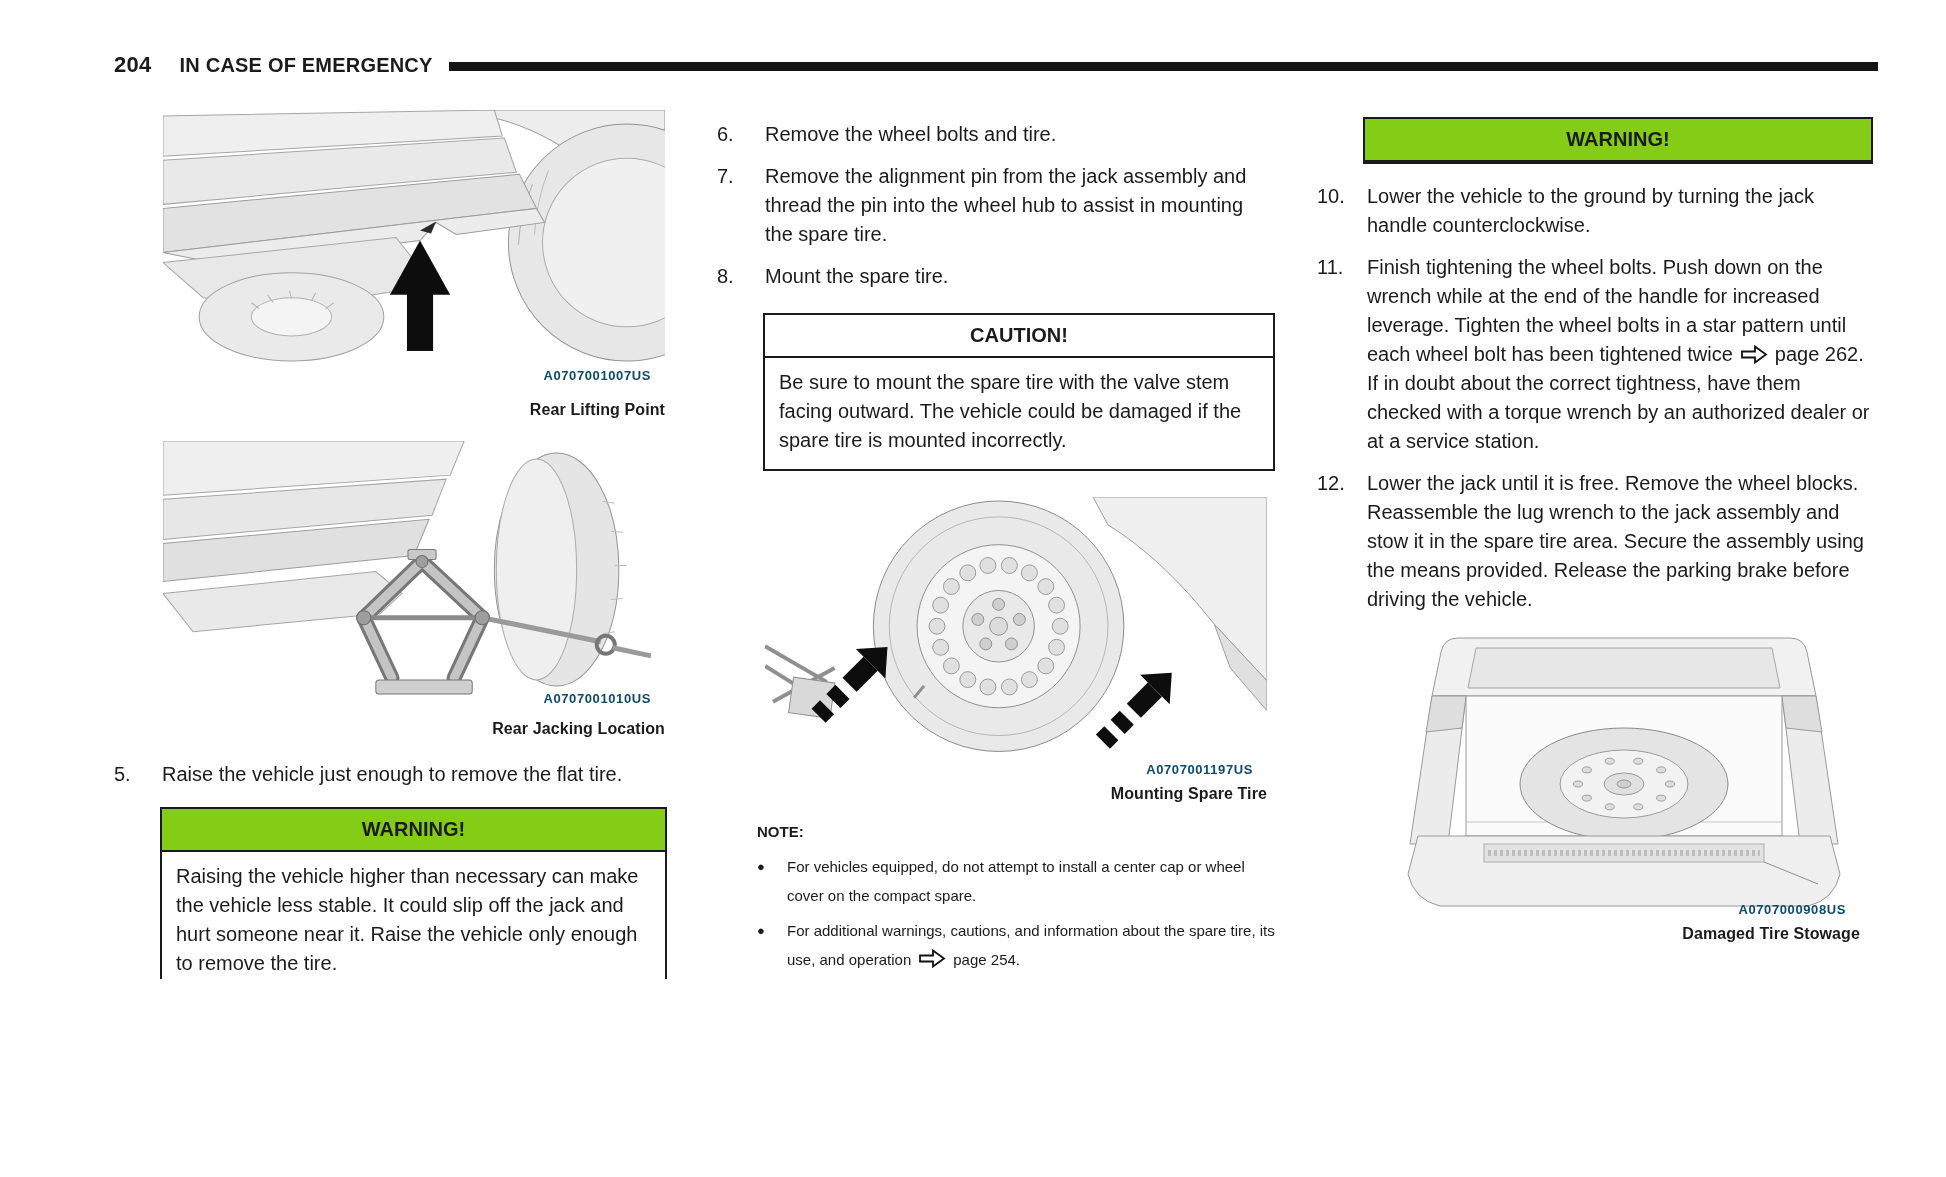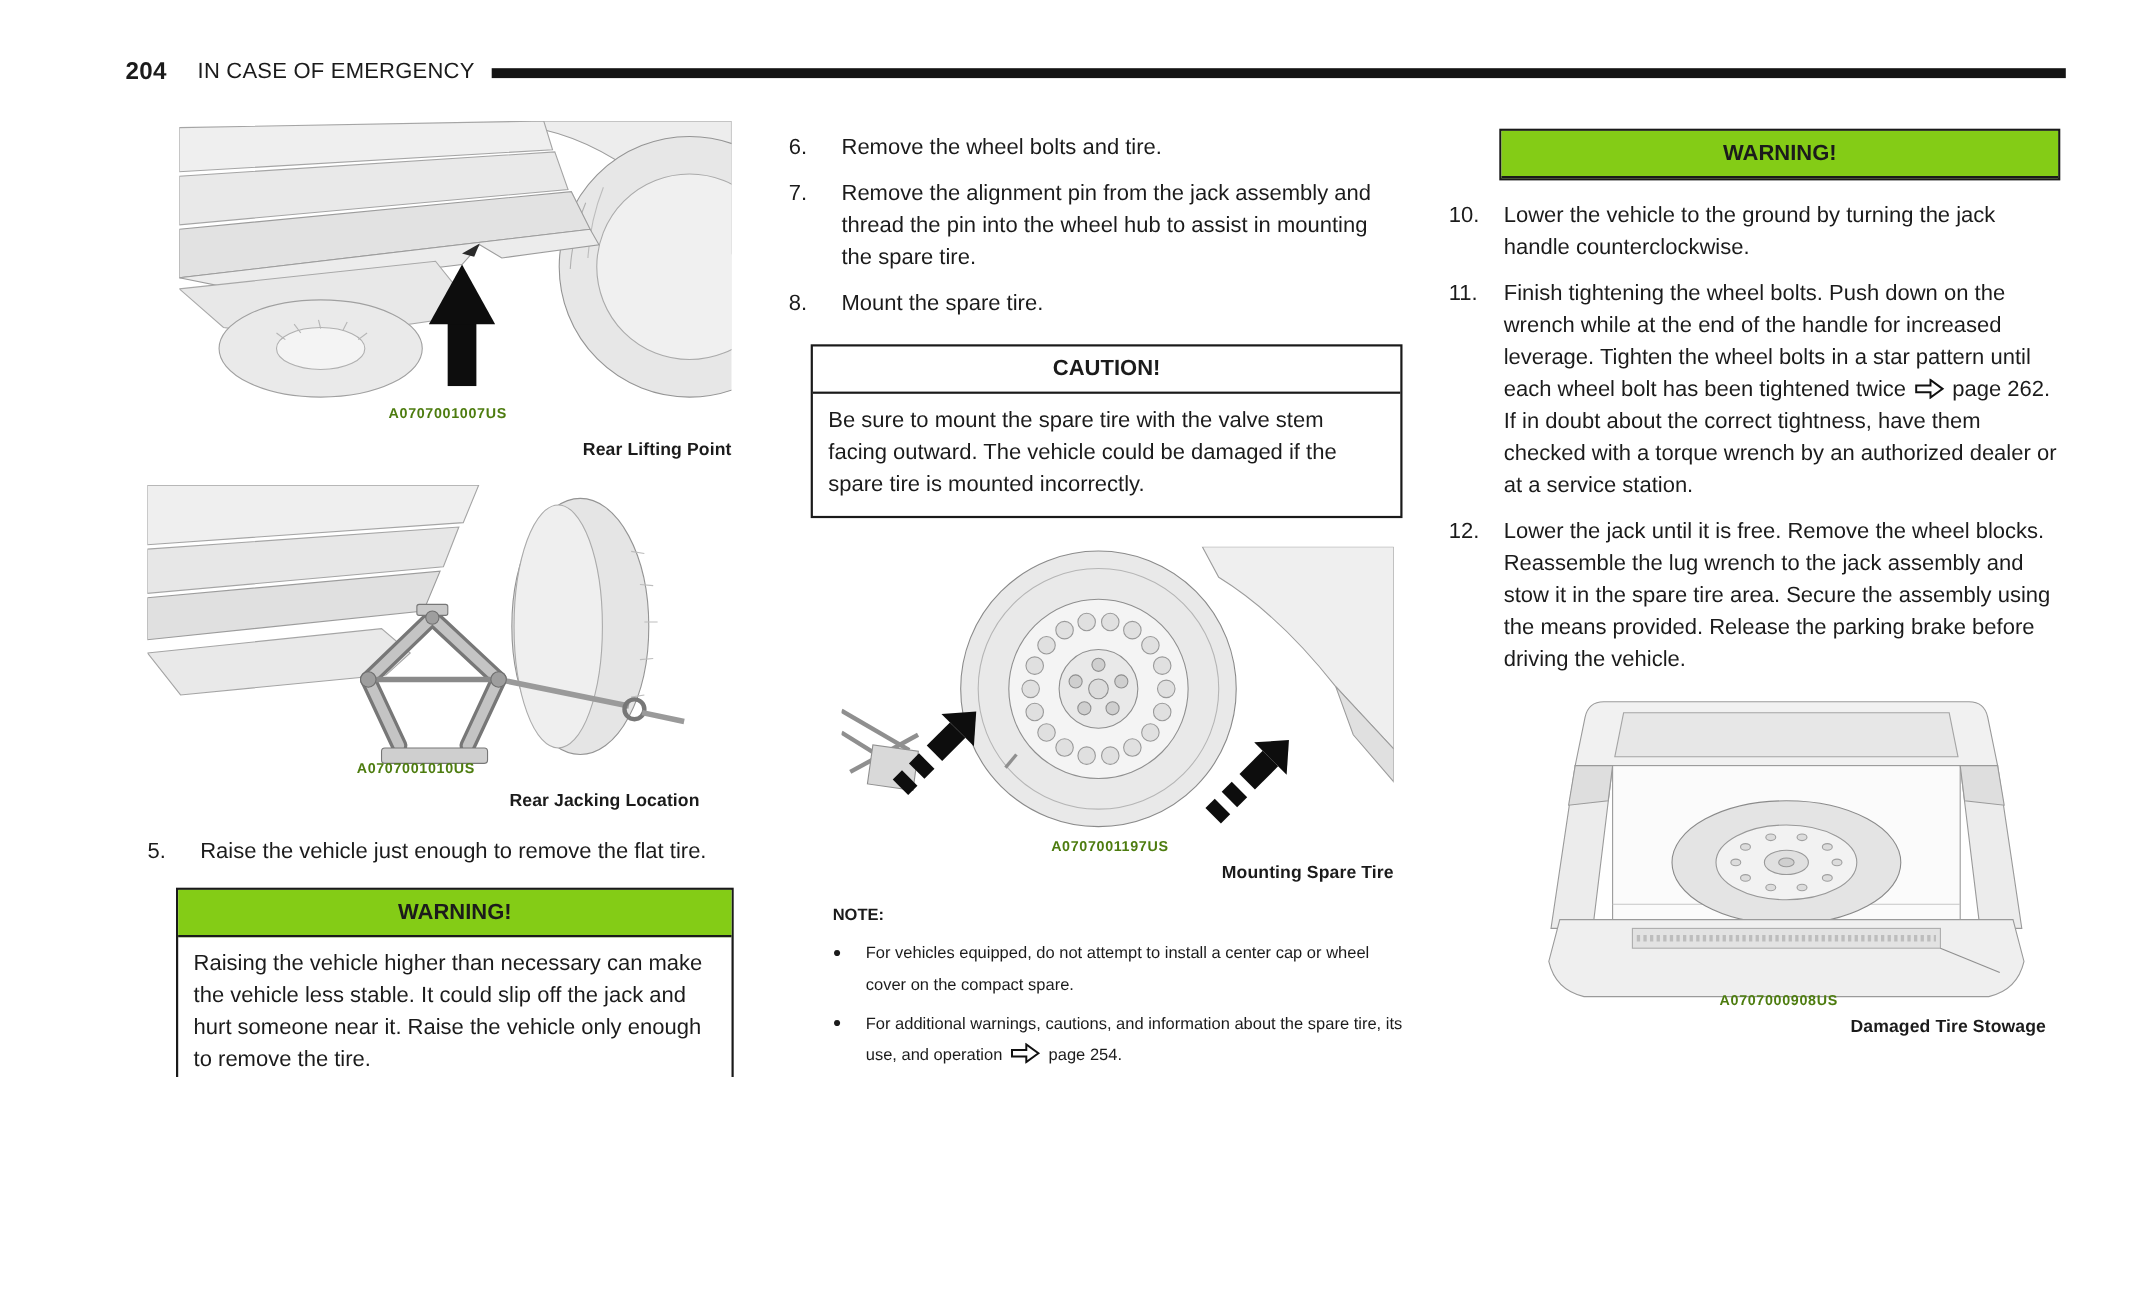--- a/index.html
+++ b/index.html
@@ -3,31 +3,31 @@
 <meta charset="utf-8">
 <style>
   html,body{margin:0;padding:0;background:#ffffff;}
   .page{
     position:relative; width:1946px; height:979px; background:#ffffff;
     font-family:"Liberation Sans", sans-serif; color:#1b1b1b; overflow:hidden;
   }
   
   .header{position:absolute; left:114px; top:52px; width:1764px; display:flex; align-items:center;}
   .page-num{font-size:22px; font-weight:bold; letter-spacing:0.3px;}
-  .section-title{font-size:20px; font-weight:normal; letter-spacing:0.2px; margin-left:28px; white-space:nowrap;}
+  .section-title{font-size:20px; font-weight:bold; letter-spacing:0.2px; margin-left:28px; white-space:nowrap;}
   .header-rule{flex:1; height:9px; background:#141414; margin-left:16px; margin-top:3px;}
   
   .col{position:absolute; top:110px;}
   .col1{left:114px; width:553px;}
   .col2{left:717px; width:558px;}
   .col3{left:1317px; width:556px;}
   
   .figure{margin-left:49px; width:502px;}
   .figure svg{display:block; width:100%; height:auto;}
-  .fig-code{font-size:13px; font-weight:bold; color:#4d7c0f; letter-spacing:0.6px; text-align:center; padding-right:14px; margin-top:2px;}
+  .fig-code{font-size:13px; font-weight:bold; color:#0c4a6e; letter-spacing:0.6px; text-align:right; padding-right:14px; margin-top:2px;}
   .fig-caption{font-size:16px; font-weight:bold; text-align:right; letter-spacing:0.1px;}
   
   .step{display:flex; font-size:20px; line-height:29px; margin-top:13px;}
   .step .num{flex:0 0 48px; font-weight:normal;}
   .col3 .step .num{flex:0 0 50px;}
   .step .txt{flex:1;}
   
   .alert-box{border:2px solid #1a1a1a; margin-left:46px; background:#fff;}
   .alert-head{border-bottom:2px solid #1a1a1a; text-align:center; font-weight:bold; font-size:20px; padding:9px 0;}
   .alert-head.gray{background:#84cc16;}
@@ -36,21 +36,21 @@
   .note{margin-left:40px; margin-top:14px; font-size:15px; line-height:29px;}
   .note-label{font-weight:bold;}
   .note-item{display:flex; margin-top:6px;}
   .note-item .dot{flex:0 0 30px; position:relative;}
   .note-item .dot::before{content:"●"; font-size:13px; position:relative; top:-1px;}
   .note-item .txt{flex:1;}
   
   .ref-arrow{display:inline-block; vertical-align:-3px; margin:0 7px;}
   
   .mt8{margin-top:8px;} .mt14{margin-top:14px;} .mt18{margin-top:18px;}
-  .mt22{margin-top:22px;margin-left:20px;} .mt26{margin-top:26px;}
+  .mt22{margin-top:22px;} .mt26{margin-top:26px;}
 </style>
 </head>
 <body>
 
 <div class="page">
 
   <div class="header">
     <span class="page-num">204</span>
     <span class="section-title">IN CASE OF EMERGENCY</span>
     <span class="header-rule"></span>

